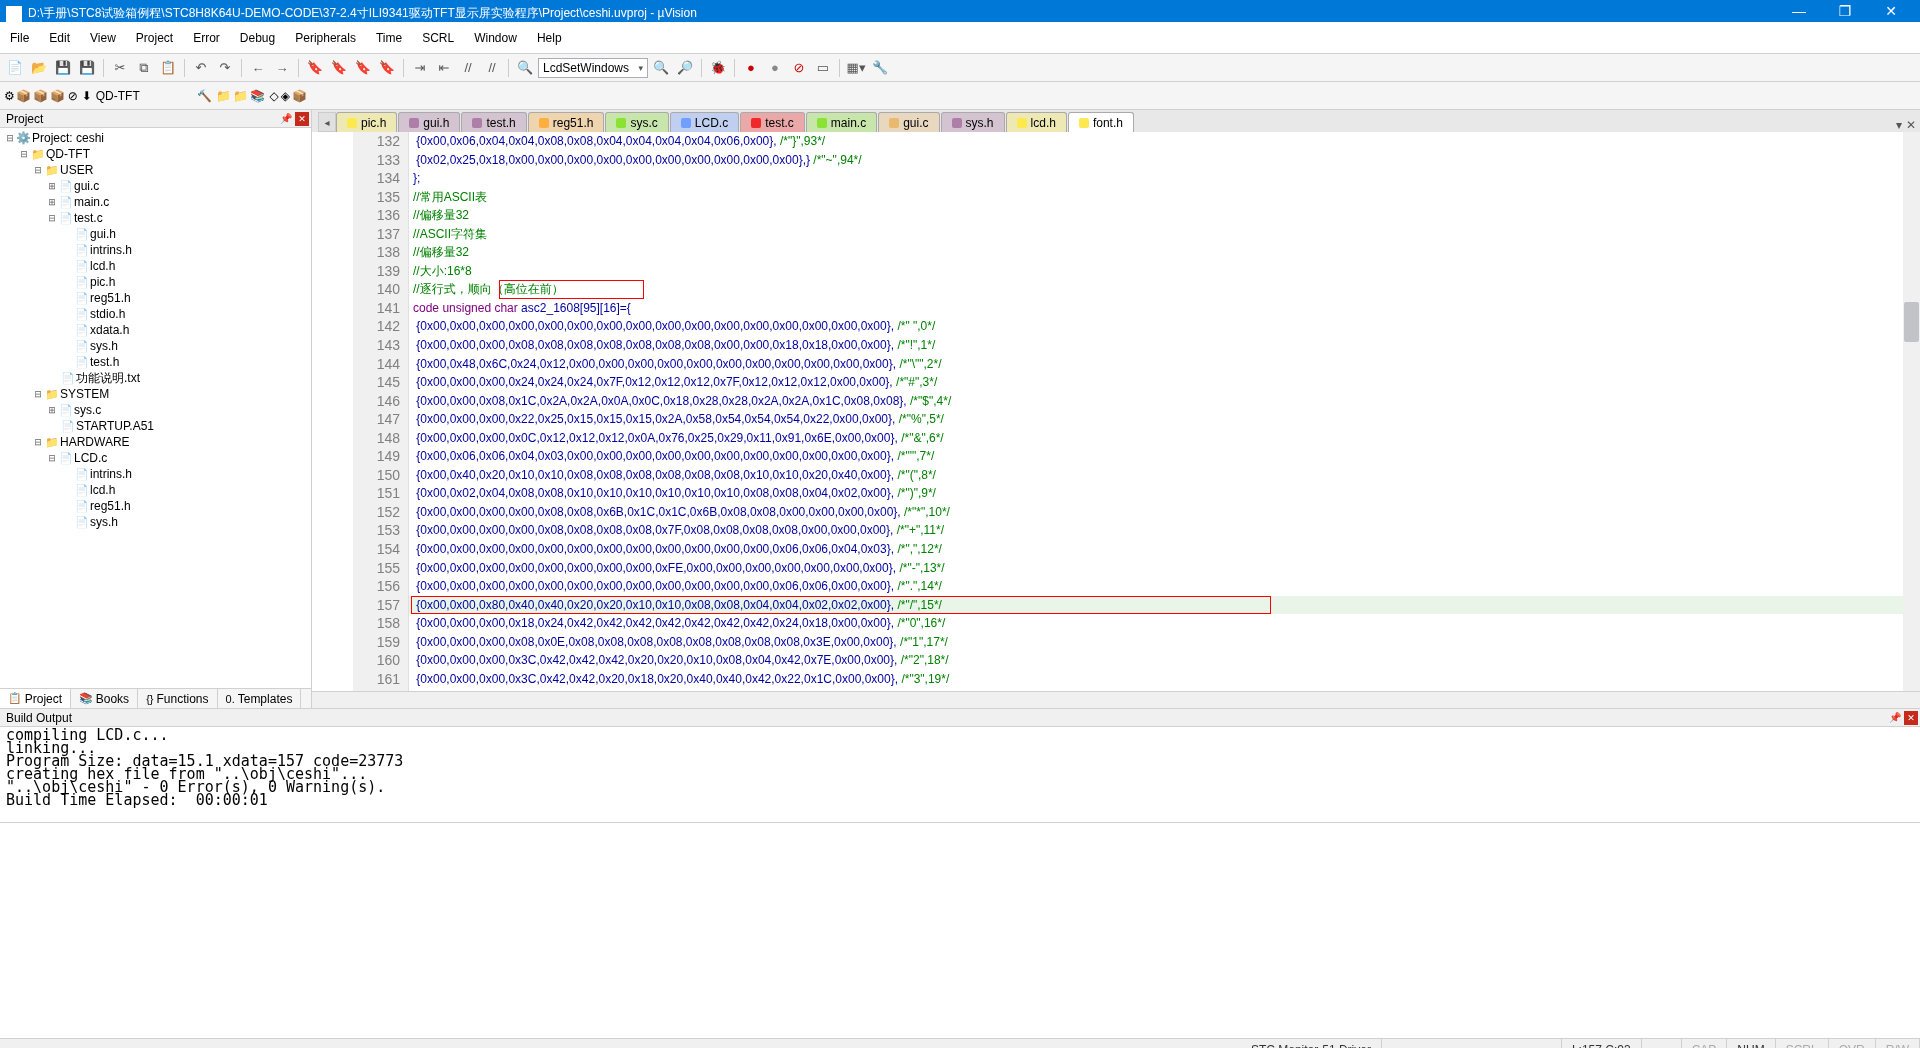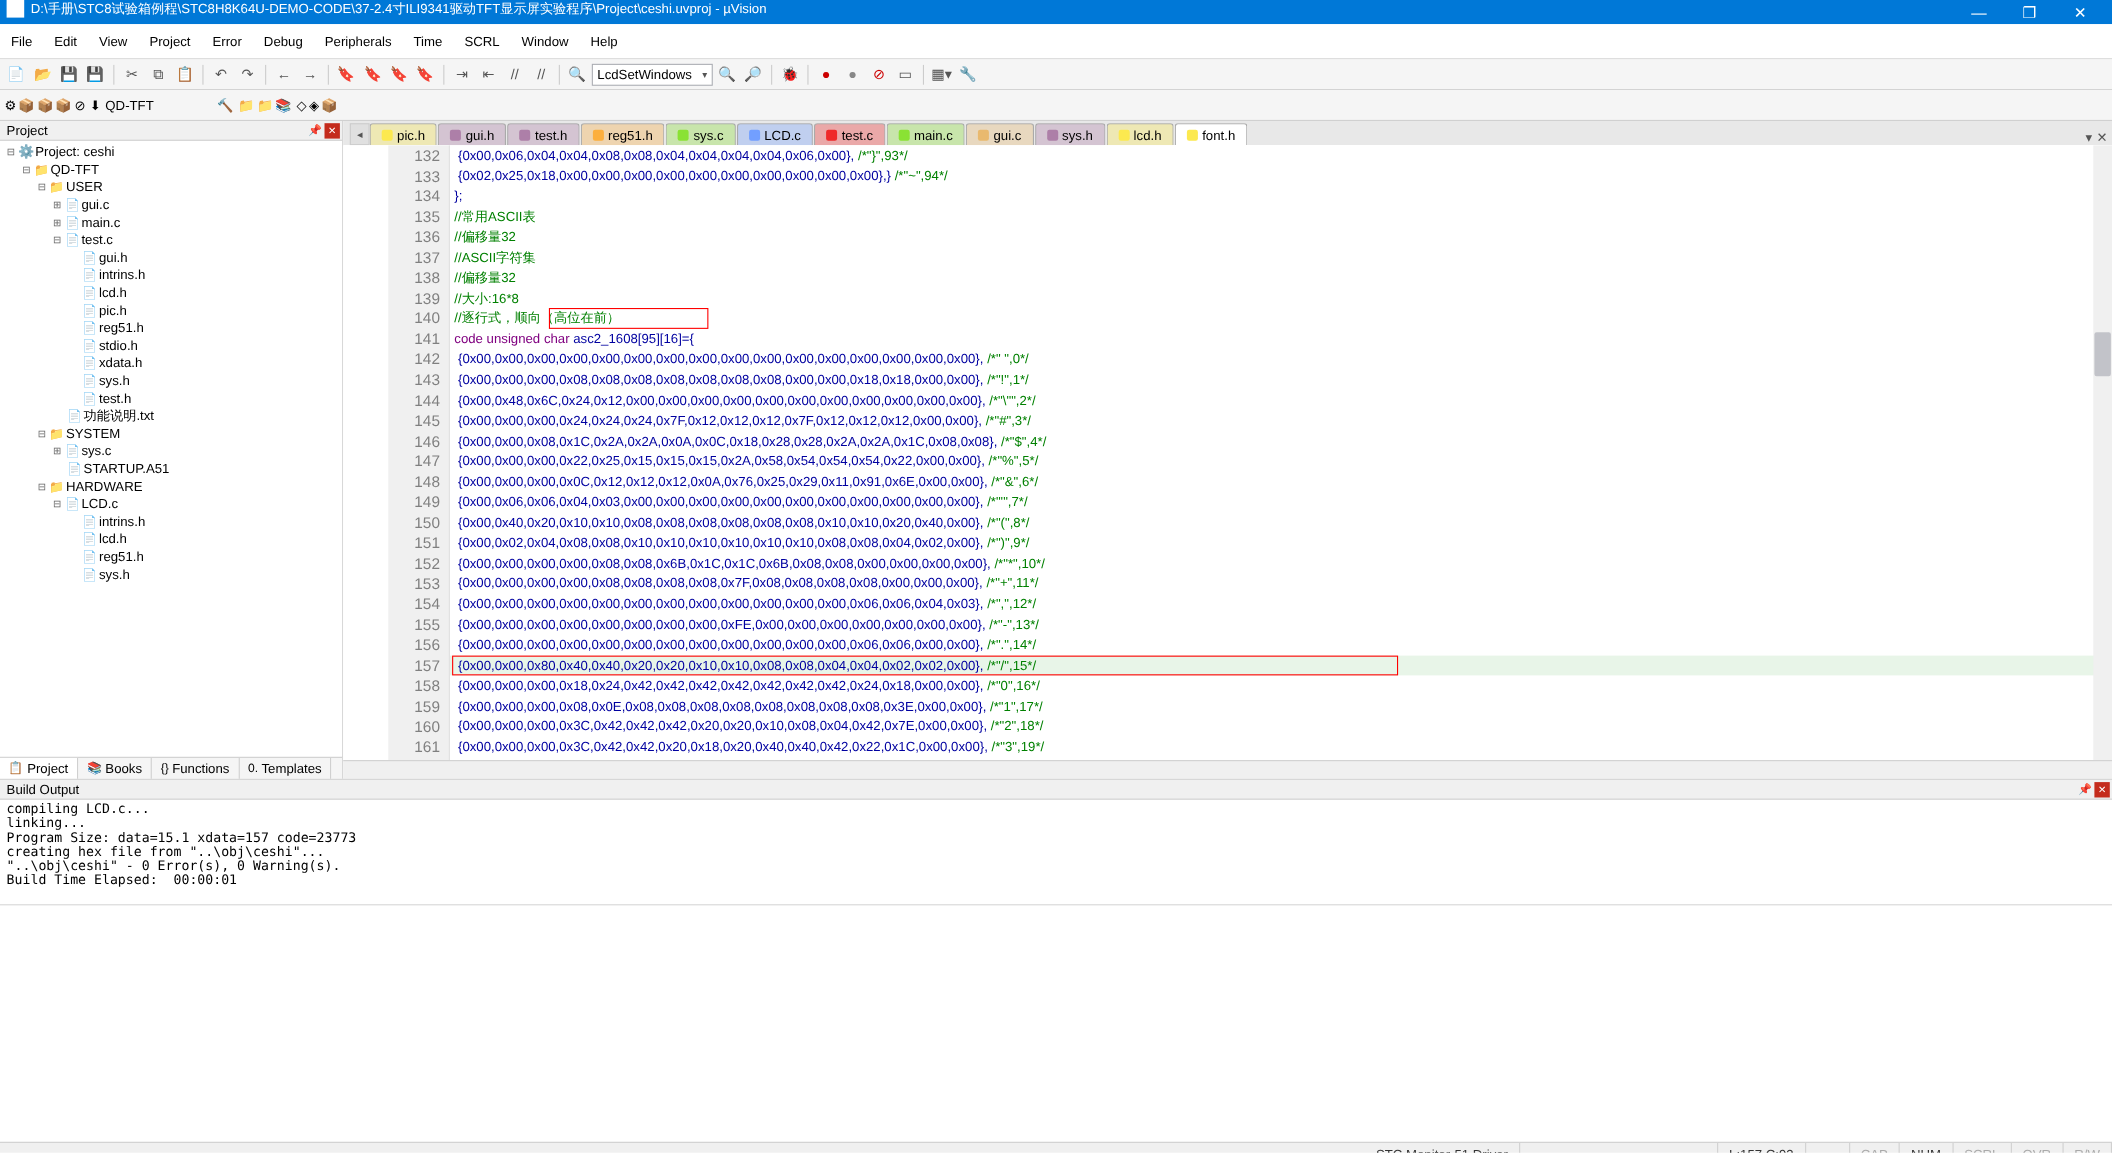--- a/index.html
+++ b/index.html
@@ -1,17 +1,17 @@
 <!DOCTYPE html>
 <html><head>
 <meta charset="utf-8">
 <style>
 * { margin:0; padding:0; box-sizing:border-box; font-family:"Segoe UI",Tahoma,sans-serif; font-size:12px; }
 body { background:#fff; overflow:hidden; width:1920px; height:1048px; }
-.titlebar { background:#0078d7; color:#fff; height:22px; display:flex; align-items:flex-start; padding:0 6px; }
+.titlebar { background:#0078d7; color:#fff; height:22px; display:flex; align-items:flex-end; padding:0 6px; }
 .titlebar .icon { width:16px; height:16px; background:#fff; margin-right:6px; display:inline-block; }
 .titlebar .title { flex:1; font-size:12px; }
 .titlebar .winbtn { width:46px; height:22px; display:flex; align-items:center; justify-content:center; color:#fff; font-size:14px; }
 .menubar { background:#fff; height:32px; display:flex; align-items:stretch; border-bottom:1px solid #d0d0d0; }
 .menubar .mi { padding:0 10px; display:flex; align-items:center; font-size:12px; }
 .toolbar { background:#f5f5f5; height:28px; display:flex; align-items:center; border-bottom:1px solid #d0d0d0; padding:0 4px; gap:2px; }
 .toolbar .tb { width:22px; height:22px; display:flex; align-items:center; justify-content:center; color:#555; font-size:13px; border-radius:2px; }
 .toolbar .sep { width:1px; height:18px; background:#ccc; margin:0 3px; }
 .toolbar .combo { height:20px; min-width:110px; border:1px solid #abadb3; background:#fff; display:flex; align-items:center; padding:0 4px; font-size:11px; position:relative; }
 .toolbar .combo::after { content:"▾"; position:absolute; right:4px; color:#555; font-size:9px; }
@@ -42,21 +42,21 @@
 .codetext { flex:1; font-size:14.5px; line-height:18.55px; white-space:pre; padding-left:4px; overflow:hidden; position:relative; }
 .c-txt { color:#0000A0; }
 .c-com { color:#008000; }
 .c-kw { color:#800080; }
 .hl-line { position:absolute; left:0; right:0; height:18.55px; background:#e8f5e8; z-index:0; }
 .redbox { position:absolute; border:1.5px solid red; z-index:2; pointer-events:none; }
 .vscroll { position:absolute; right:0; top:0; bottom:0; width:17px; background:#f0f0f0; }
 .vscroll .thumb { width:15px; margin-left:1px; background:#c2c3c9; border-radius:2px; }
 .hscroll { height:17px; background:#f0f0f0; border-top:1px solid #d0d0d0; position:relative; }
 .build { height:114px; border-top:1px solid #d0d0d0; display:flex; flex-direction:column; position:relative; }
-.buildtext { flex:1; background:#fff; font-family:Consolas,monospace; font-size:12px; line-height:13px; padding:2px 6px; white-space:pre; overflow:auto; }
+.buildtext { flex:1; background:#fff; font-family:Consolas,monospace; font-size:15px; line-height:13px; padding:2px 6px; white-space:pre; overflow:auto; }
 .statusbar { height:22px; background:#f0f0f0; border-top:1px solid #d0d0d0; display:flex; align-items:center; font-size:11px; color:#333; }
 .statusbar .cell { padding:0 10px; border-right:1px solid #d0d0d0; height:100%; display:flex; align-items:center; }
 .statusbar .spacer { flex:1; }
 .bottomspace { height:216px; background:#fff; border-top:1px solid #d0d0d0; }
 </style>
 </head>
 <body>
 
 <div class="titlebar">
   <span class="icon"></span>

